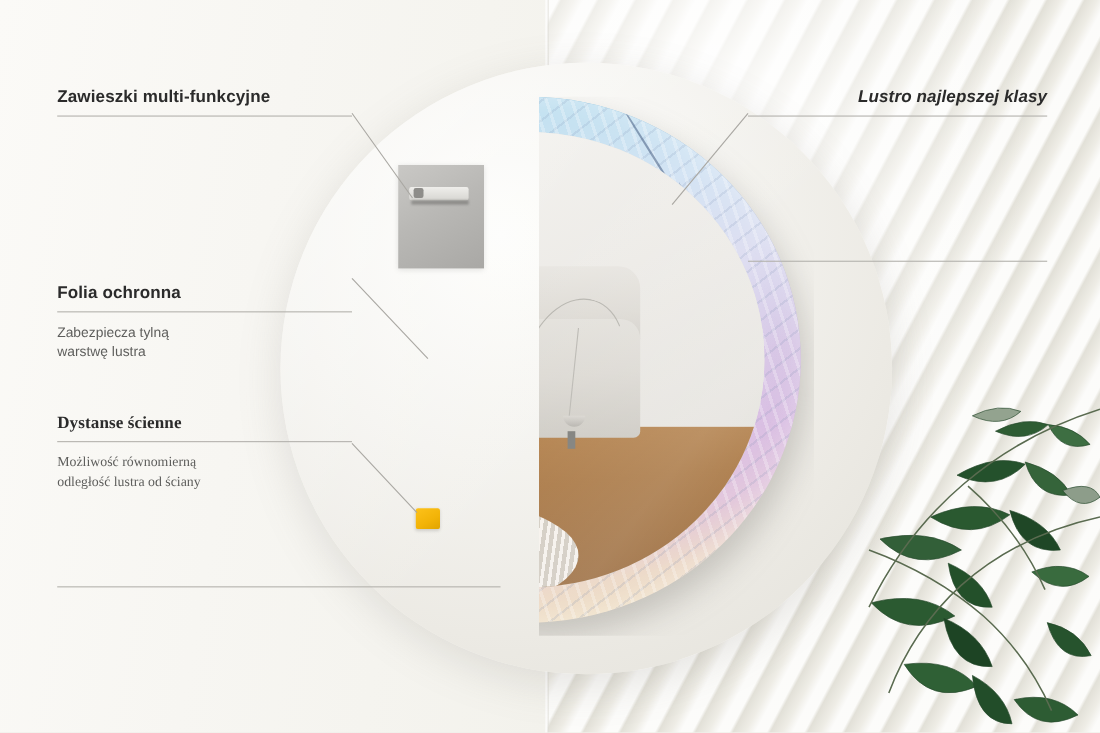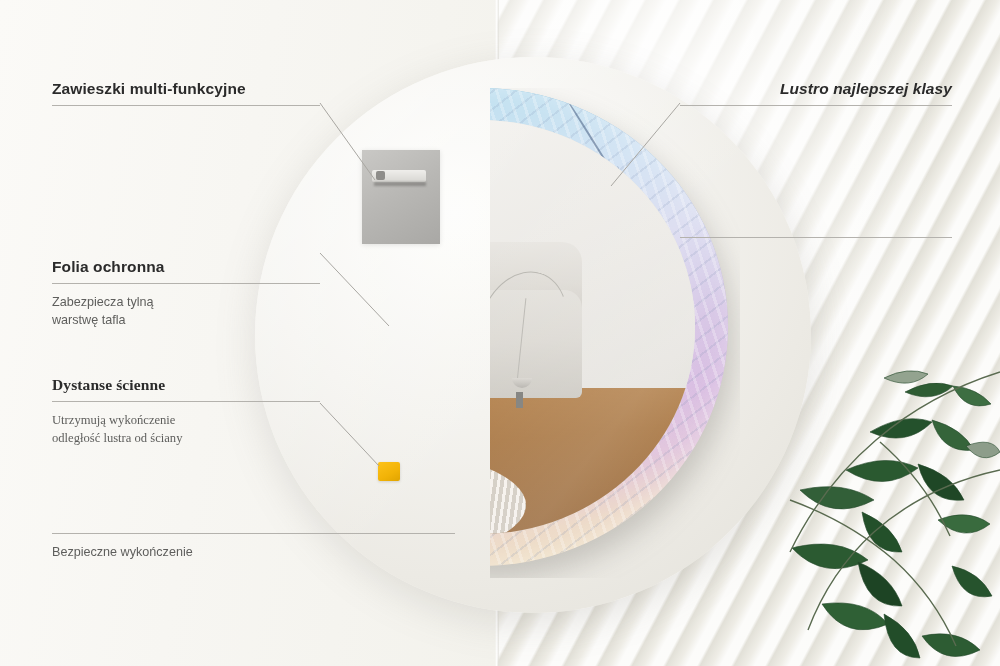--- a/index.html
+++ b/index.html
@@ -291,33 +291,32 @@
 
   <div class="callout left c1">
     <div class="title">Zawieszki multi-funkcyjne</div>
     <div class="rule"></div>
   </div>
 
   <div class="callout left c2">
     <div class="title">Folia ochronna</div>
     <div class="rule"></div>
     <div class="desc">Zabezpiecza tylną
-warstwę tafla</div>
+warstwę lustra</div>
   </div>
 
   <div class="callout left c3">
     <div class="title">Dystanse ścienne</div>
     <div class="rule"></div>
-    <div class="desc">Utrzymują wykończenie
+    <div class="desc">Możliwość równomierną
 odległość lustra od ściany</div>
   </div>
 
   <div class="callout left c4">
     <div class="rule"></div>
-    <div class="desc">Bezpieczne wykończenie</div>
   </div>
 
   <div class="callout right c5">
     <div class="title">Lustro najlepszej klasy</div>
     <div class="rule"></div>
   </div>
 
   <div class="callout right c6">
     <div class="rule"></div>
   </div>

